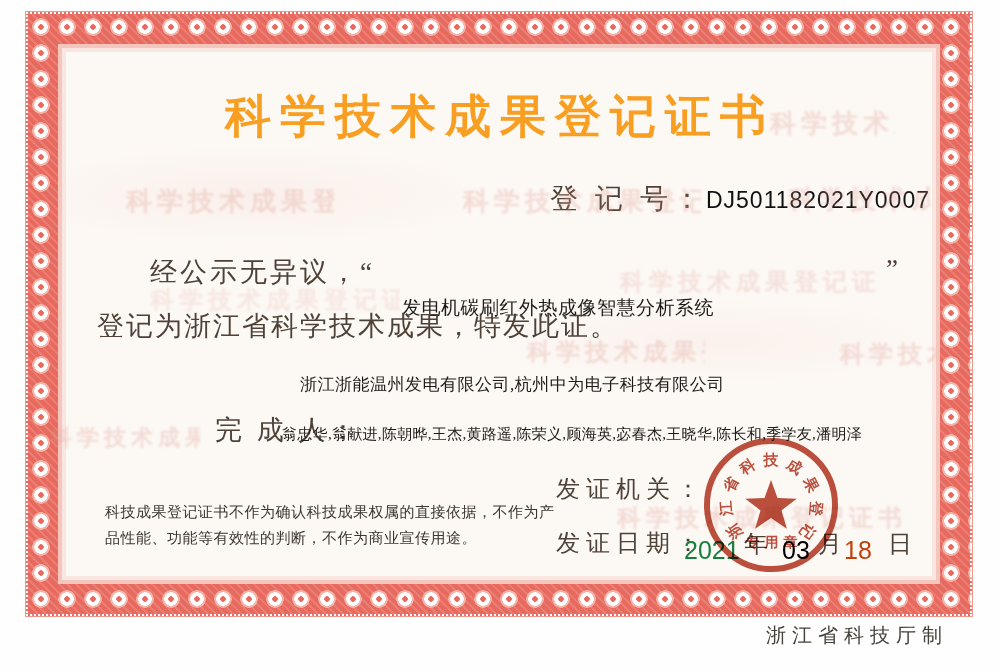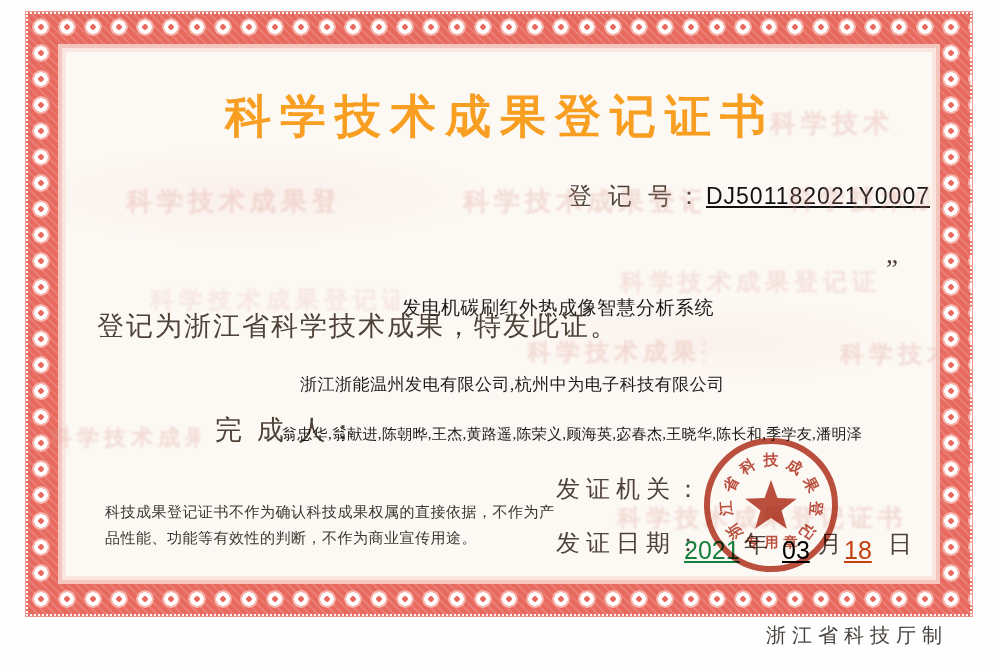--- a/index.html
+++ b/index.html
@@ -42,24 +42,24 @@
   }
 
   
   .title{
     position:absolute;top:86px;left:0;width:100%;text-align:center;
     font-family:"Liberation Sans","DejaVu Sans",sans-serif;
     font-weight:bold;font-size:46px;letter-spacing:9px;color:#F89E20;
   }
   .kai{color:#4E4238;}
   .fill{color:#1D1B18;}
-  .sans{font-family:"Liberation Sans","DejaVu Sans",sans-serif;text-decoration:underline;}
+  .sans{font-family:"Liberation Sans","DejaVu Sans",sans-serif;}
 
   .reg-row{position:absolute;top:180px;right:70px;white-space:nowrap;}
-  .reg-label{font-size:24px;letter-spacing:5px;vertical-align:baseline;}
+  .reg-label{font-size:28px;letter-spacing:5px;vertical-align:baseline;}
   .reg-value{font-size:23px;color:#111;letter-spacing:1px;}
 
   .stmt-prefix{position:absolute;left:150px;top:254px;font-size:27px;letter-spacing:3px;white-space:nowrap;}
   .achievement{position:absolute;left:402px;top:263px;font-size:19px;letter-spacing:.5px;white-space:nowrap;margin-top:32px;}
   .stmt-close{position:absolute;left:886px;top:254px;font-size:27px;}
   .stmt-line2{position:absolute;left:97px;top:308px;font-size:27px;letter-spacing:2px;white-space:nowrap;}
 
   .unit-label{position:absolute;left:171px;top:361px;font-size:27px;letter-spacing:2px;white-space:nowrap;}
   .unit-value{position:absolute;left:300px;top:373px;font-size:17px;letter-spacing:.5px;white-space:nowrap;}
   .person-label{position:absolute;left:171px;top:412px;font-size:27px;letter-spacing:4px;white-space:nowrap;margin-left:44px;}
@@ -106,20 +106,21 @@
     <div class="ghost" style="left:840px;top:338px;font-size:24px;width:96px;">科学技术成果登记证书</div>
     <div class="ghost" style="left:50px;top:423px;font-size:22px;width:150px;">科学技术成果登记证书</div>
     <div class="ghost" style="left:617px;top:502px;font-size:24px;width:312px;">科学技术成果登记证书</div>
 
     <div class="title">科学技术成果登记证书</div>
 
     <div class="reg-row">
       <span class="kai reg-label">登 记 号：</span><span class="sans reg-value">DJ501182021Y0007</span>
     </div>
 
+    <div class="kai stmt-prefix">经公示无异议，“</div>
     <div class="fill achievement">发电机碳刷红外热成像智慧分析系统</div>
     <div class="kai stmt-close">”</div>
     <div class="kai stmt-line2">登记为浙江省科学技术成果，特发此证。</div>
 
     <div class="fill unit-value">浙江浙能温州发电有限公司,杭州中为电子科技有限公司</div>
 
     <div class="kai person-label">完 成 人：</div>
     <div class="fill person-value">翁忠华,翁献进,陈朝晔,王杰,黄路遥,陈荣义,顾海英,宓春杰,王晓华,陈长和,季学友,潘明泽</div>
 
     <div class="disclaimer">科技成果登记证书不作为确认科技成果权属的直接依据，不作为产品性能、功能等有效性的判断，不作为商业宣传用途。</div>

